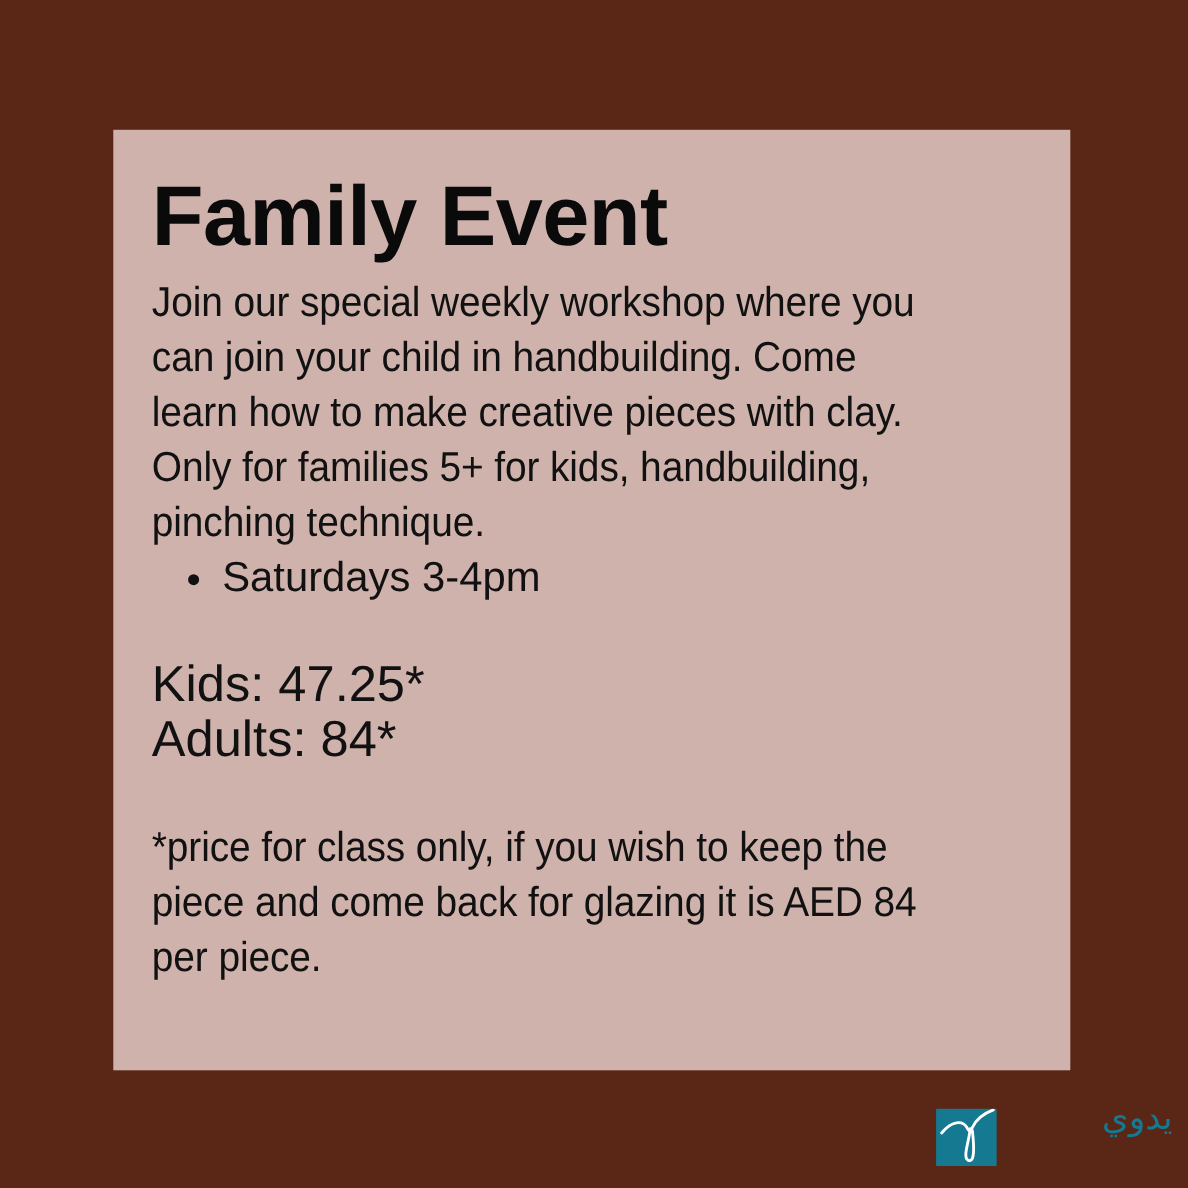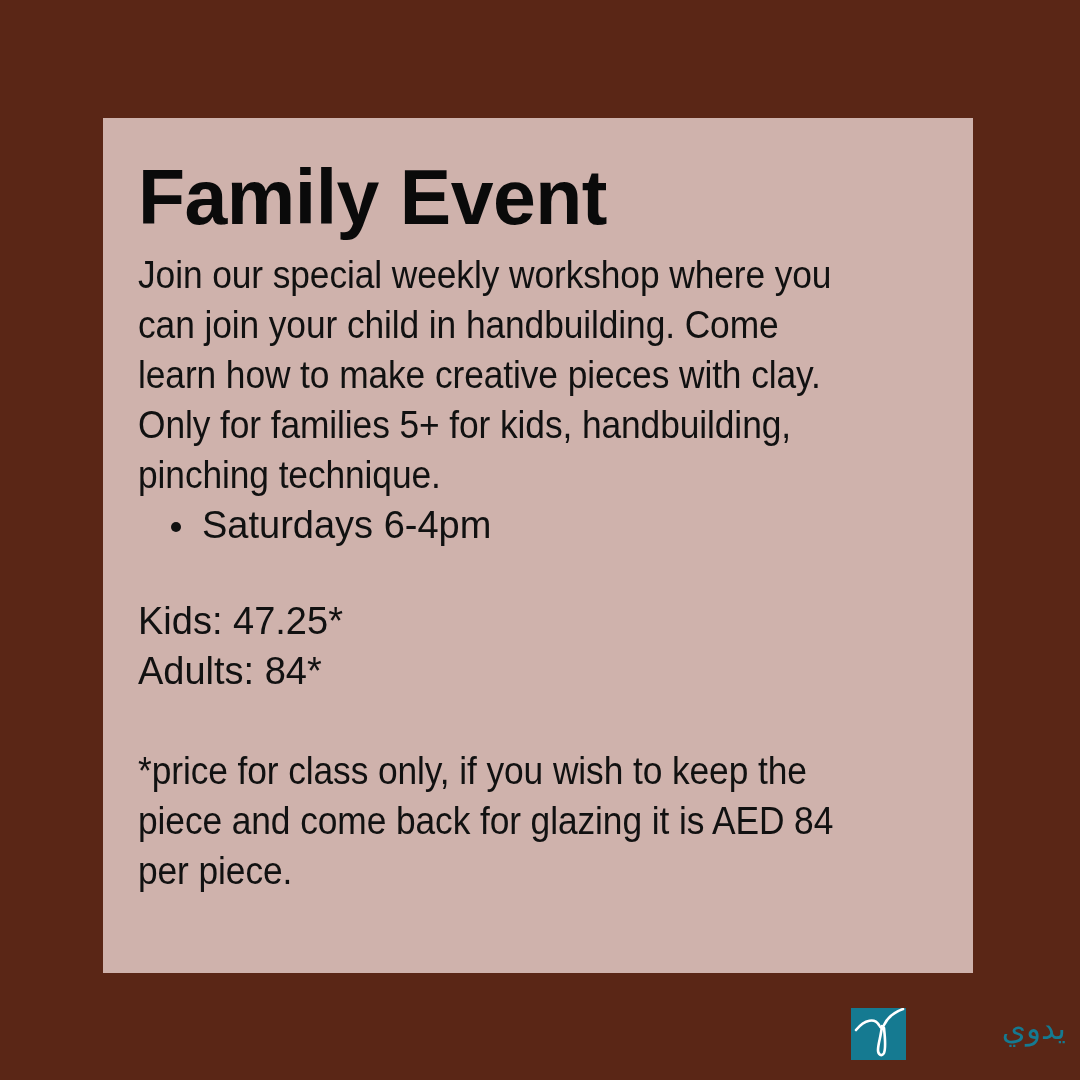--- a/index.html
+++ b/index.html
@@ -82,21 +82,21 @@
     height: 10px;
     border-radius: 50%;
     background: #111111;
   }
 
   .price-block {
     margin-top: 46px;
   }
   .price-line {
     font-family: "Liberation Sans", sans-serif;
-    font-size: 38px;
+    font-size: 46px;
     line-height: 50px;
     color: #111111;
     white-space: nowrap;
   }
 
   .footnote {
     margin-top: 50px;
     font-family: "Liberation Sans", sans-serif;
     font-size: 38px;
     line-height: 50px;
@@ -121,21 +121,21 @@
     top: 8px;
     width: 55px;
     height: 52px;
     background: #157a91;
   }
   .logo-mark svg { display: block; }
 
   .logo-wordmarks {
     position: absolute;
     left: 68px;
-    top: 12px;
+    top: 0;
     width: 147px;
     height: 62px;
   }
   .logo-arabic {
     position: absolute;
     right: 0;
     top: -1px;
     font-family: "DejaVu Sans", sans-serif;
     font-size: 31px;
     line-height: 34px;
@@ -168,21 +168,21 @@
       <span class="line">Join our special weekly workshop where you</span>
       <span class="line">can join your child in handbuilding. Come</span>
       <span class="line">learn how to make creative pieces with clay.</span>
       <span class="line">Only for families 5+ for kids, handbuilding,</span>
       <span class="line">pinching technique.</span>
     </div>
 
     <ul class="bullets">
       <li>
         <span class="dot"></span>
-        <span>Saturdays 6-4pm</span>
+        <span>Saturdays 3-4pm</span>
       </li>
     </ul>
 
     <div class="price-block">
       <div class="price-line">Kids: 47.25*</div>
       <div class="price-line">Adults: 84*</div>
     </div>
 
     <div class="footnote">
       <span class="line">*price for class only, if you wish to keep the</span>

